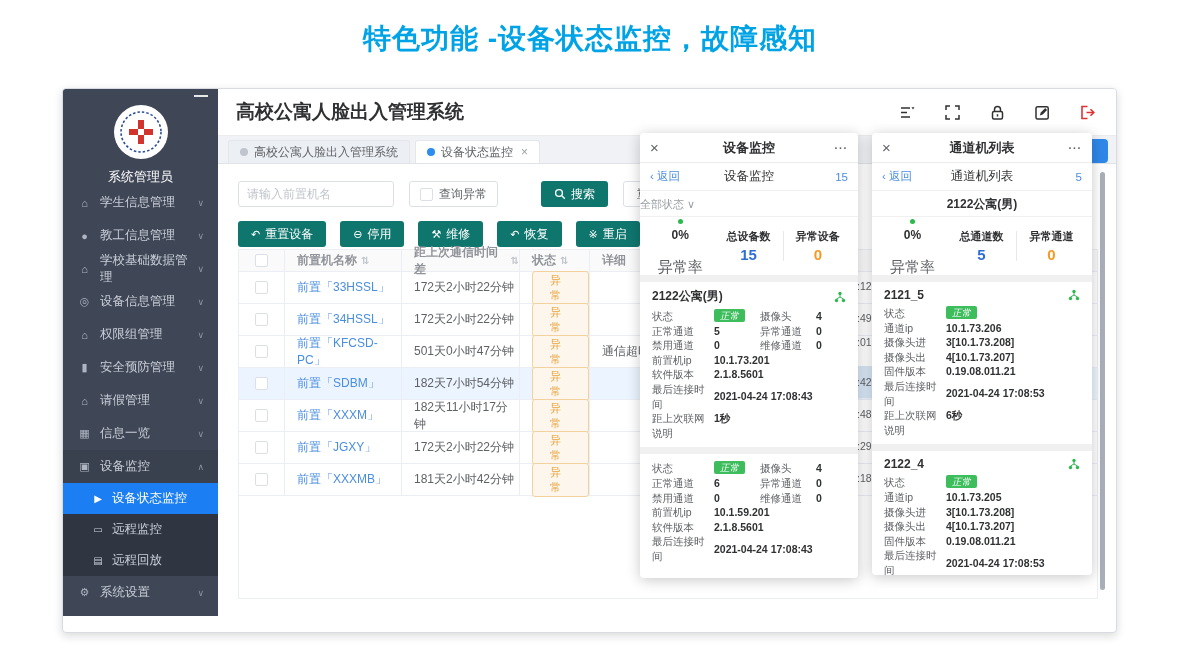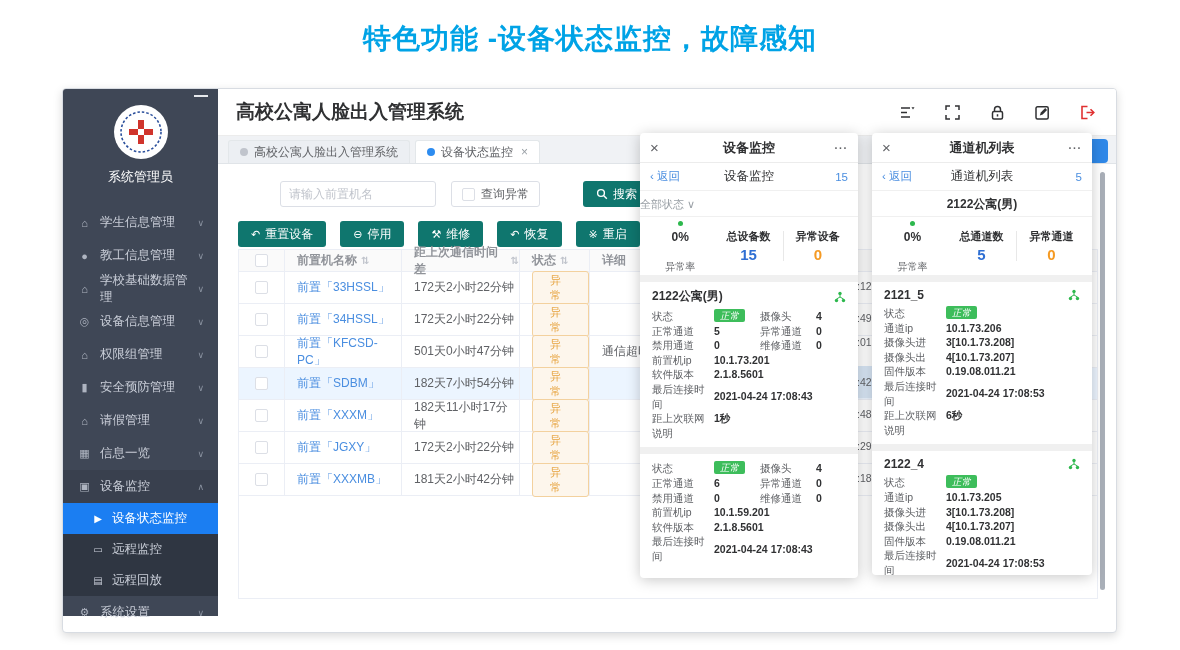--- a/index.html
+++ b/index.html
@@ -11,21 +11,21 @@
 
   
   .window { position:absolute; left:62px; top:88px; width:1055px; height:545px;
     background:#fff; border:1px solid #d8dce2; border-radius:4px;
     box-shadow:0 3px 10px rgba(0,0,0,.15); overflow:hidden; }
 
   
   .sidebar { position:absolute; left:0; top:0; width:155px; height:527px; background:#3f4756; color:#c9ced8; }
   .collapse-dash { position:absolute; top:6px; right:10px; width:14px; height:2px; background:#e6e8ec; }
   .logo { width:54px; height:54px; border-radius:50%; background:#fff; margin:16px auto 9px; position:relative; }
-  .role { text-align:center; color:#fff; font-size:13px; margin-bottom:20px; }
+  .role { text-align:center; color:#fff; font-size:13px; margin-bottom:0; }
   .menu-item { display:flex; align-items:center; height:33px; padding:0 14px; font-size:12.5px; cursor:pointer; }
   .menu-item.open { background:#39404e; }
   .mi-icon { width:15px; margin-right:8px; font-size:11px; text-align:center; color:#aeb4c0; }
   .mi-label { flex:1; }
   .mi-caret { font-size:9px; color:#8b93a1; }
   .submenu { background:#2f3642; }
   .sub-item { display:flex; align-items:center; height:31px; padding:0 14px 0 28px; font-size:12.5px; cursor:pointer; }
   .sub-item.active { background:#1b7ef2; color:#fff; }
   .sub-icon { width:14px; margin-right:7px; font-size:10px; text-align:center; }
 
@@ -43,21 +43,21 @@
   .tab.inactive { background:#eceff3; }
   .tab.active { background:#fff; }
   .dot { width:8px; height:8px; border-radius:50%; }
   .dot-gray { background:#c0c4cc; } .dot-blue { background:#2d8cf0; }
   .tab-close { color:#9aa0a6; font-size:12px; margin-left:2px; }
 
   .content { position:relative; height:452px; }
 
   .search-row { position:absolute; left:20px; top:17px; display:flex; align-items:center; gap:15px; }
   .search-input { width:156px; height:26px; border:1px solid #dcdfe6; border-radius:3px; padding:0 8px;
-    font-size:12px; color:#606266; font-family:inherit;margin-left:42px; }
+    font-size:12px; color:#606266; font-family:inherit; }
   .search-input::placeholder { color:#c0c4cc; }
   .cb-box { height:26px; display:flex; align-items:center; gap:6px; border:1px solid #dcdfe6;
     border-radius:3px; padding:0 10px; font-size:12px; color:#606266; margin-right:28px;text-align:center; }
   .cb { width:13px; height:13px; border:1px solid #dcdfe6; border-radius:2px; background:#fff; }
   .btn { height:26px; display:inline-flex; align-items:center; gap:5px; padding:0 13px;
     border-radius:3px; font-size:12px; cursor:pointer; border:none; font-family:inherit; }
   .btn-blue { background:#0f766e; color:#fff; }
   .btn-plain { background:#fff; color:#606266; border:1px solid #dcdfe6; }
   .bicon { font-size:11px; line-height:1; }
 
@@ -102,21 +102,21 @@
   .p-sub-title { flex:1; text-align:center; font-size:12.5px; color:#303133; }
   .p-count { width:52px; text-align:right; color:#4a8ee0; font-size:11.5px; }
   .p-filter { height:26px; line-height:26px; text-align:left; color:#9aa0a6; font-size:11px;
     border-bottom:1px solid #f0f0f0; cursor:pointer; }
   .p-group { height:26px; line-height:26px; text-align:center; color:#303133; font-size:12px;
     font-weight:bold; border-bottom:1px solid #f0f0f0; }
   .p-stats { height:58px; display:flex; align-items:center; padding:4px 6px; }
   .stat { flex:1; text-align:center; }
   .gdot { width:5px; height:5px; border-radius:50%; background:#2db84d; display:inline-block; margin-bottom:2px; }
   .stat-big { font-size:12px; font-weight:bold; color:#303133; }
-  .stat-sub { font-size:10px; color:#606266; margin-top:16px; }
+  .stat-sub { font-size:15px; color:#606266; margin-top:16px; }
   .stat-label { font-size:11px; font-weight:bold; color:#303133; }
   .stat-num { font-size:15px; font-weight:bold; margin-top:2px; }
   .num-blue { color:#2f6fd3; } .num-orange { color:#f59a23; }
   .vdiv { width:1px; height:30px; background:#e8e8e8; }
   .gray-gap { height:7px; background:#f0f0f0; }
 
   .card { padding:6px 12px 7px; }
   .card-head { display:flex; align-items:center; font-size:12px; font-weight:bold; color:#303133; margin-bottom:3px; }
   .card-name { flex:1; }
   .kv { display:flex; line-height:14.6px; align-items:center; }

